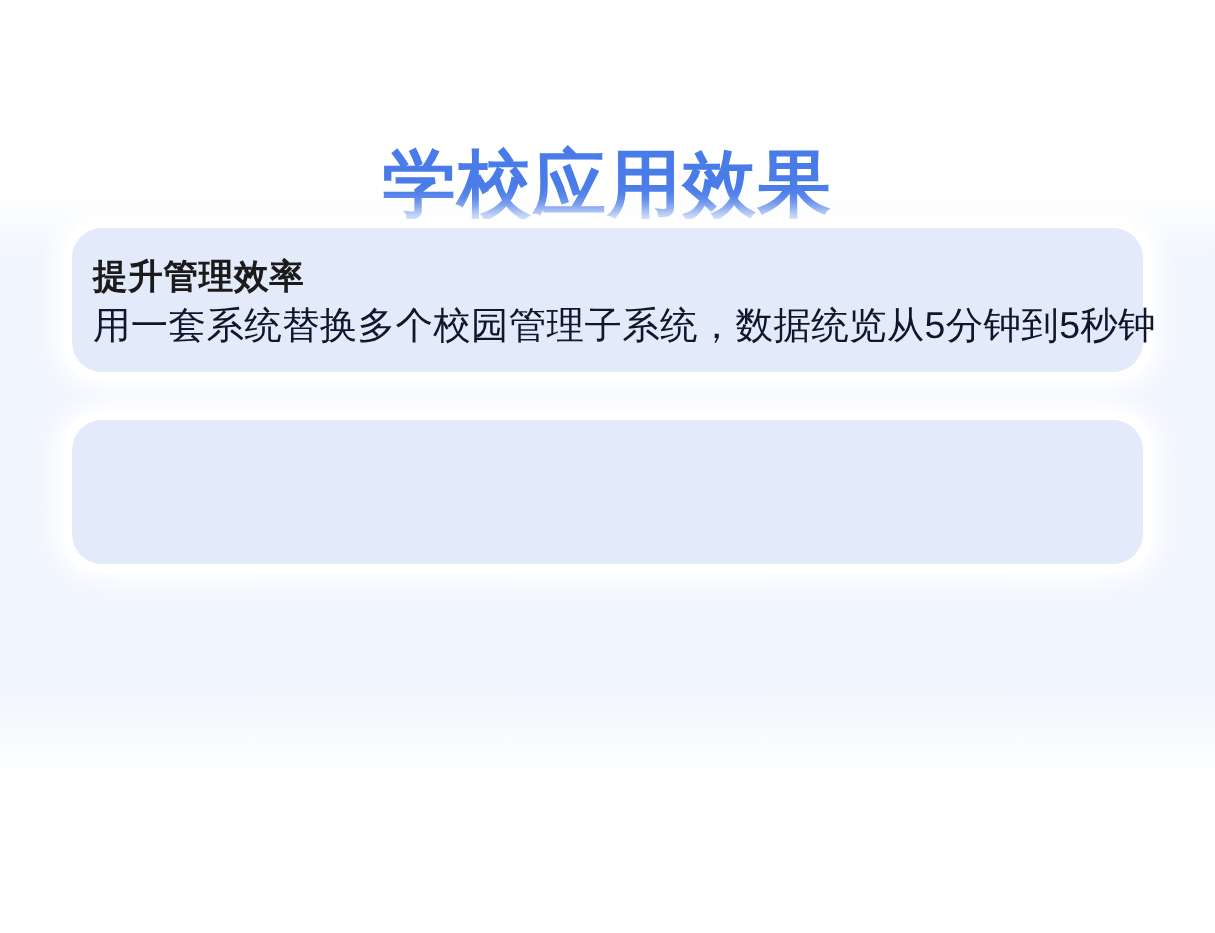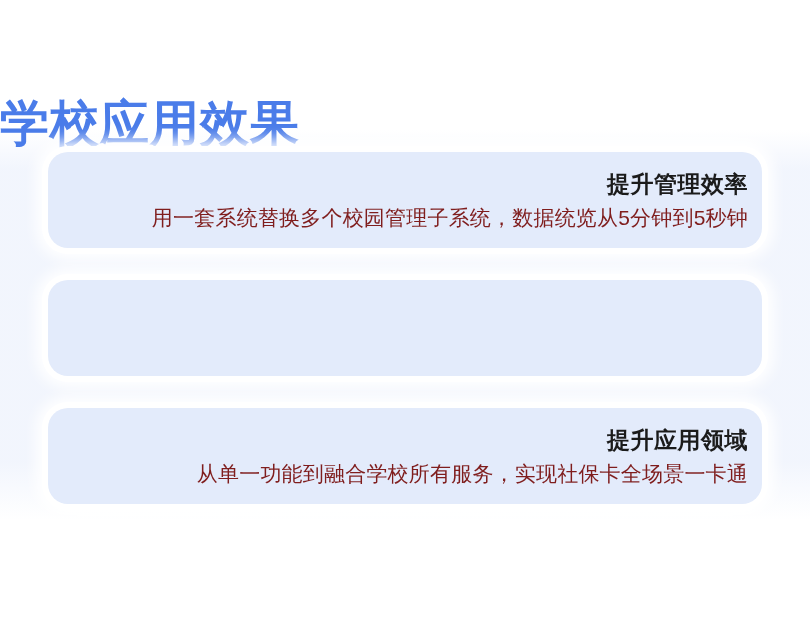--- a/index.html
+++ b/index.html
@@ -28,20 +28,21 @@
         rgba(226,234,251,0.45) 85%,
         rgba(226,234,251,0.00) 100%);
     pointer-events: none;
   }
 
   .page-title {
     position: absolute;
     left: 0;
     top: 61px;
     width: 810px;
+    text-align: center;
     font-size: 49px;
     line-height: 58px;
     font-weight: bold;
     color: #4a7ce9;
     letter-spacing: 1px;
     white-space: nowrap;
   }
 
   .cards {
     position: absolute;
@@ -63,40 +64,40 @@
   }
 
   .card-inner {
     box-sizing: border-box;
     width: 100%;
     height: 100%;
     background: #e3ebfb;
     border-radius: 20px;
     display: flex;
     flex-direction: column;
-    align-items: flex-end;
+    align-items: flex-start;
     justify-content: center;
     padding: 0 14px;
   }
 
   .card-heading {
     font-size: 23px;
     line-height: 30px;
     font-weight: bold;
     color: #1b1b1b;
     letter-spacing: 0.5px;
     white-space: nowrap;
   }
 
   .card-body {
     margin-top: 5px;
-    font-size: 21px;
+    font-size: 25px;
     line-height: 27px;
     font-weight: normal;
-    color: #7f1d1d;
+    color: #0f172a;
     letter-spacing: 0.2px;
     white-space: nowrap;
   }
 </style>
 </head>
 <body>
 
 <div class="page-wash"></div>
 
 <h1 class="page-title">学校应用效果</h1>
@@ -108,20 +109,14 @@
       <div class="card-heading">提升管理效率</div>
       <div class="card-body">用一套系统替换多个校园管理子系统，数据统览从5分钟到5秒钟</div>
     </div>
   </div>
 
   <div class="card">
     <div class="card-inner">
     </div>
   </div>
 
-  <div class="card">
-    <div class="card-inner">
-      <div class="card-heading">提升应用领域</div>
-      <div class="card-body">从单一功能到融合学校所有服务，实现社保卡全场景一卡通</div>
-    </div>
-  </div>
 
 </div>
 
 </body></html>

